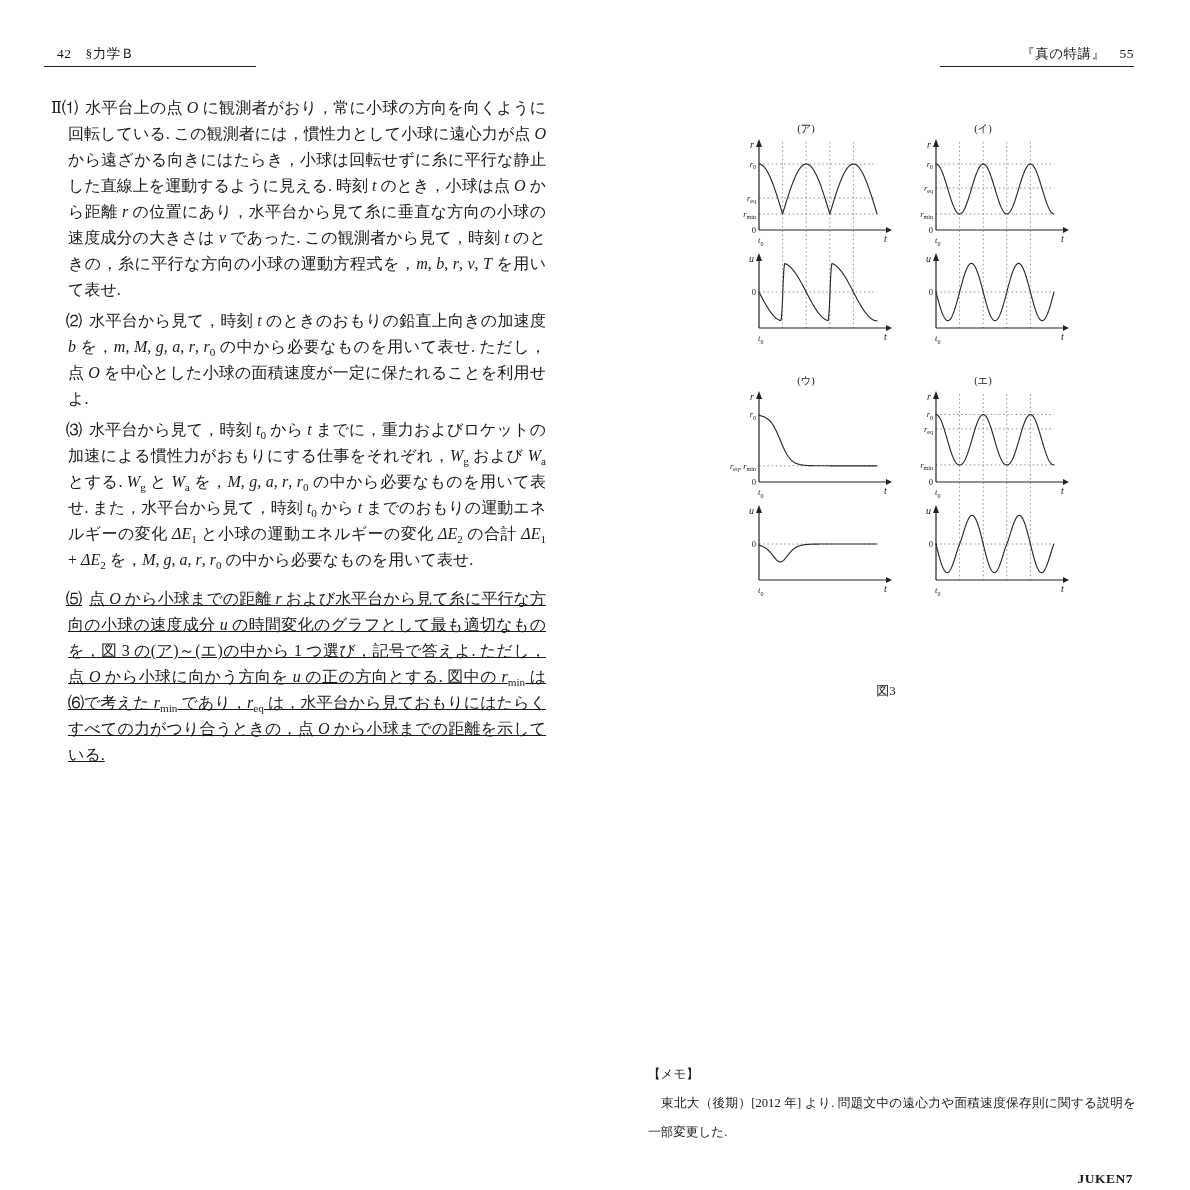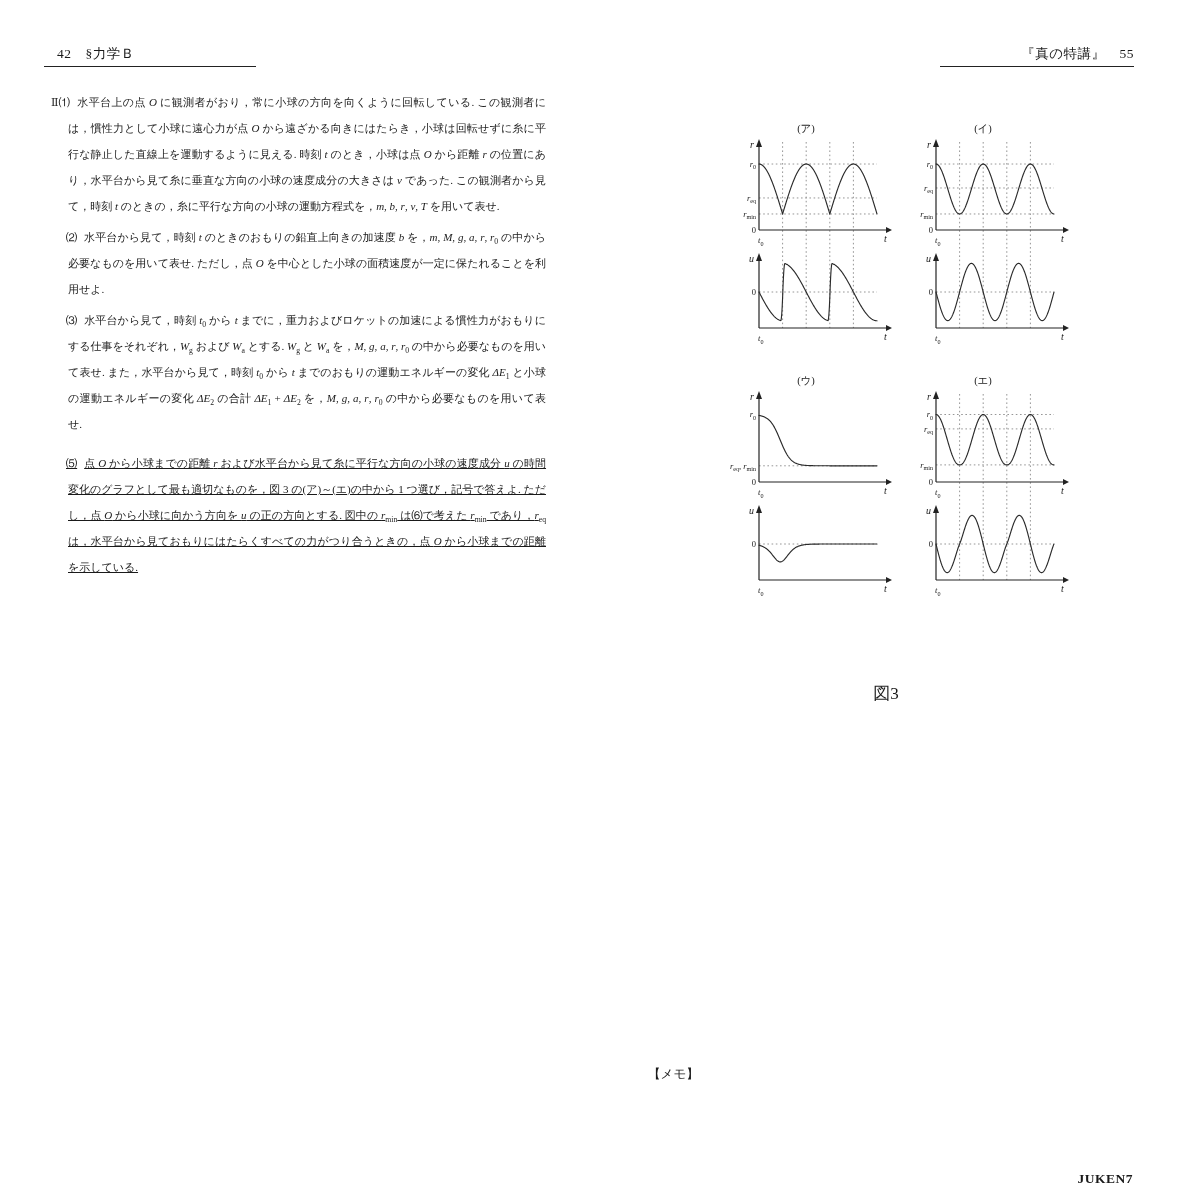--- a/index.html
+++ b/index.html
@@ -11,32 +11,32 @@
   .sheet{position:absolute;inset:0;padding-left:19px;}
   
   .hdr{position:absolute;top:45px;font-size:13.5px;letter-spacing:.5px;white-space:nowrap;}
   .hdr-l{left:57px;}
   .hdr-r{right:56px;text-align:right;}
   .hdr .sp{margin-left:14px;}
   .rule{position:absolute;top:66px;border-top:1.2px solid #222;height:0;}
   .rule-l{left:44px;width:212px;}
   .rule-r{left:940px;width:194px;}
   
-  .problem{position:absolute;left:57px;top:89px;width:489px;font-size:11px;line-height:26px;text-align:justify;}
+  .problem{position:absolute;left:57px;top:95px;width:489px;font-size:16px;line-height:26px;text-align:justify;}
   .problem p{margin:0 0 5px 11px;text-indent:-2px;}
   .problem p.first{text-indent:-17px;}
   .problem p.gap{margin-top:13px;text-decoration:underline;}
   .marker{margin-right:7px;}
   .mv{font-style:italic;font-family:"Liberation Serif","DejaVu Serif",serif;}
   .problem sub,.memo sub{font-size:.7em;line-height:0;}
   
   .figure{position:absolute;left:730px;top:118px;display:grid;
           grid-template-columns:160px 160px;column-gap:17px;row-gap:24px;}
   .figure svg{overflow:visible;display:block;}
-  .figcap{position:absolute;left:730px;top:682px;width:312px;text-align:center;font-size:17px;}
+  .figcap{position:absolute;left:730px;top:682px;width:312px;text-align:center;font-size:13px;}
   .ax{stroke:#222;stroke-width:1.2;}
   .ah{fill:#222;stroke:none;}
   .grid{stroke:#8a8a8a;stroke-width:0.9;stroke-dasharray:1.6 2.6;fill:none;}
   .curve{stroke:#2b2b2b;stroke-width:1.15;fill:none;stroke-linejoin:round;stroke-linecap:round;}
   .figure text{fill:#1a1a1a;}
   
   .memo{position:absolute;left:648px;top:1044px;width:488px;font-size:12.6px;line-height:29px;margin-top:16px;}
   .memo-h{font-weight:normal;}
   .memo-l1{text-indent:13px;text-align:justify;}
   
@@ -184,18 +184,19 @@
         <text x="24" y="144" text-anchor="end" font-size="10" font-family="&quot;Liberation Serif&quot;,&quot;DejaVu Serif&quot;,serif"><tspan font-style="italic">u</tspan></text>
         <text x="26" y="177.2" text-anchor="end" font-size="8.5" font-family="&quot;Liberation Serif&quot;,&quot;DejaVu Serif&quot;,serif"><tspan>0</tspan></text>
         <text x="28" y="223" text-anchor="start" font-size="8.5" font-family="&quot;Liberation Serif&quot;,&quot;DejaVu Serif&quot;,serif"><tspan font-style="italic">t</tspan><tspan dy="2.6" font-size="6.1">0</tspan></text>
         <text x="154" y="222" text-anchor="start" font-size="10" font-family="&quot;Liberation Serif&quot;,&quot;DejaVu Serif&quot;,serif"><tspan font-style="italic">t</tspan></text>
       </svg>
   </div>
   <div class="figcap">図3</div>
 
   <div class="memo">
     <div class="memo-h">【メモ】</div>
+    <div class="memo-l1">東北大（後期）[2012 年] より. 問題文中の遠心力や面積速度保存則に関する説明を一部変更した.</div>
   </div>
 
   <div class="foot-l">Ver. 2025-03-27</div>
   <div class="foot-r">JUKEN7</div>
 
 </div>
 
 </body></html>

